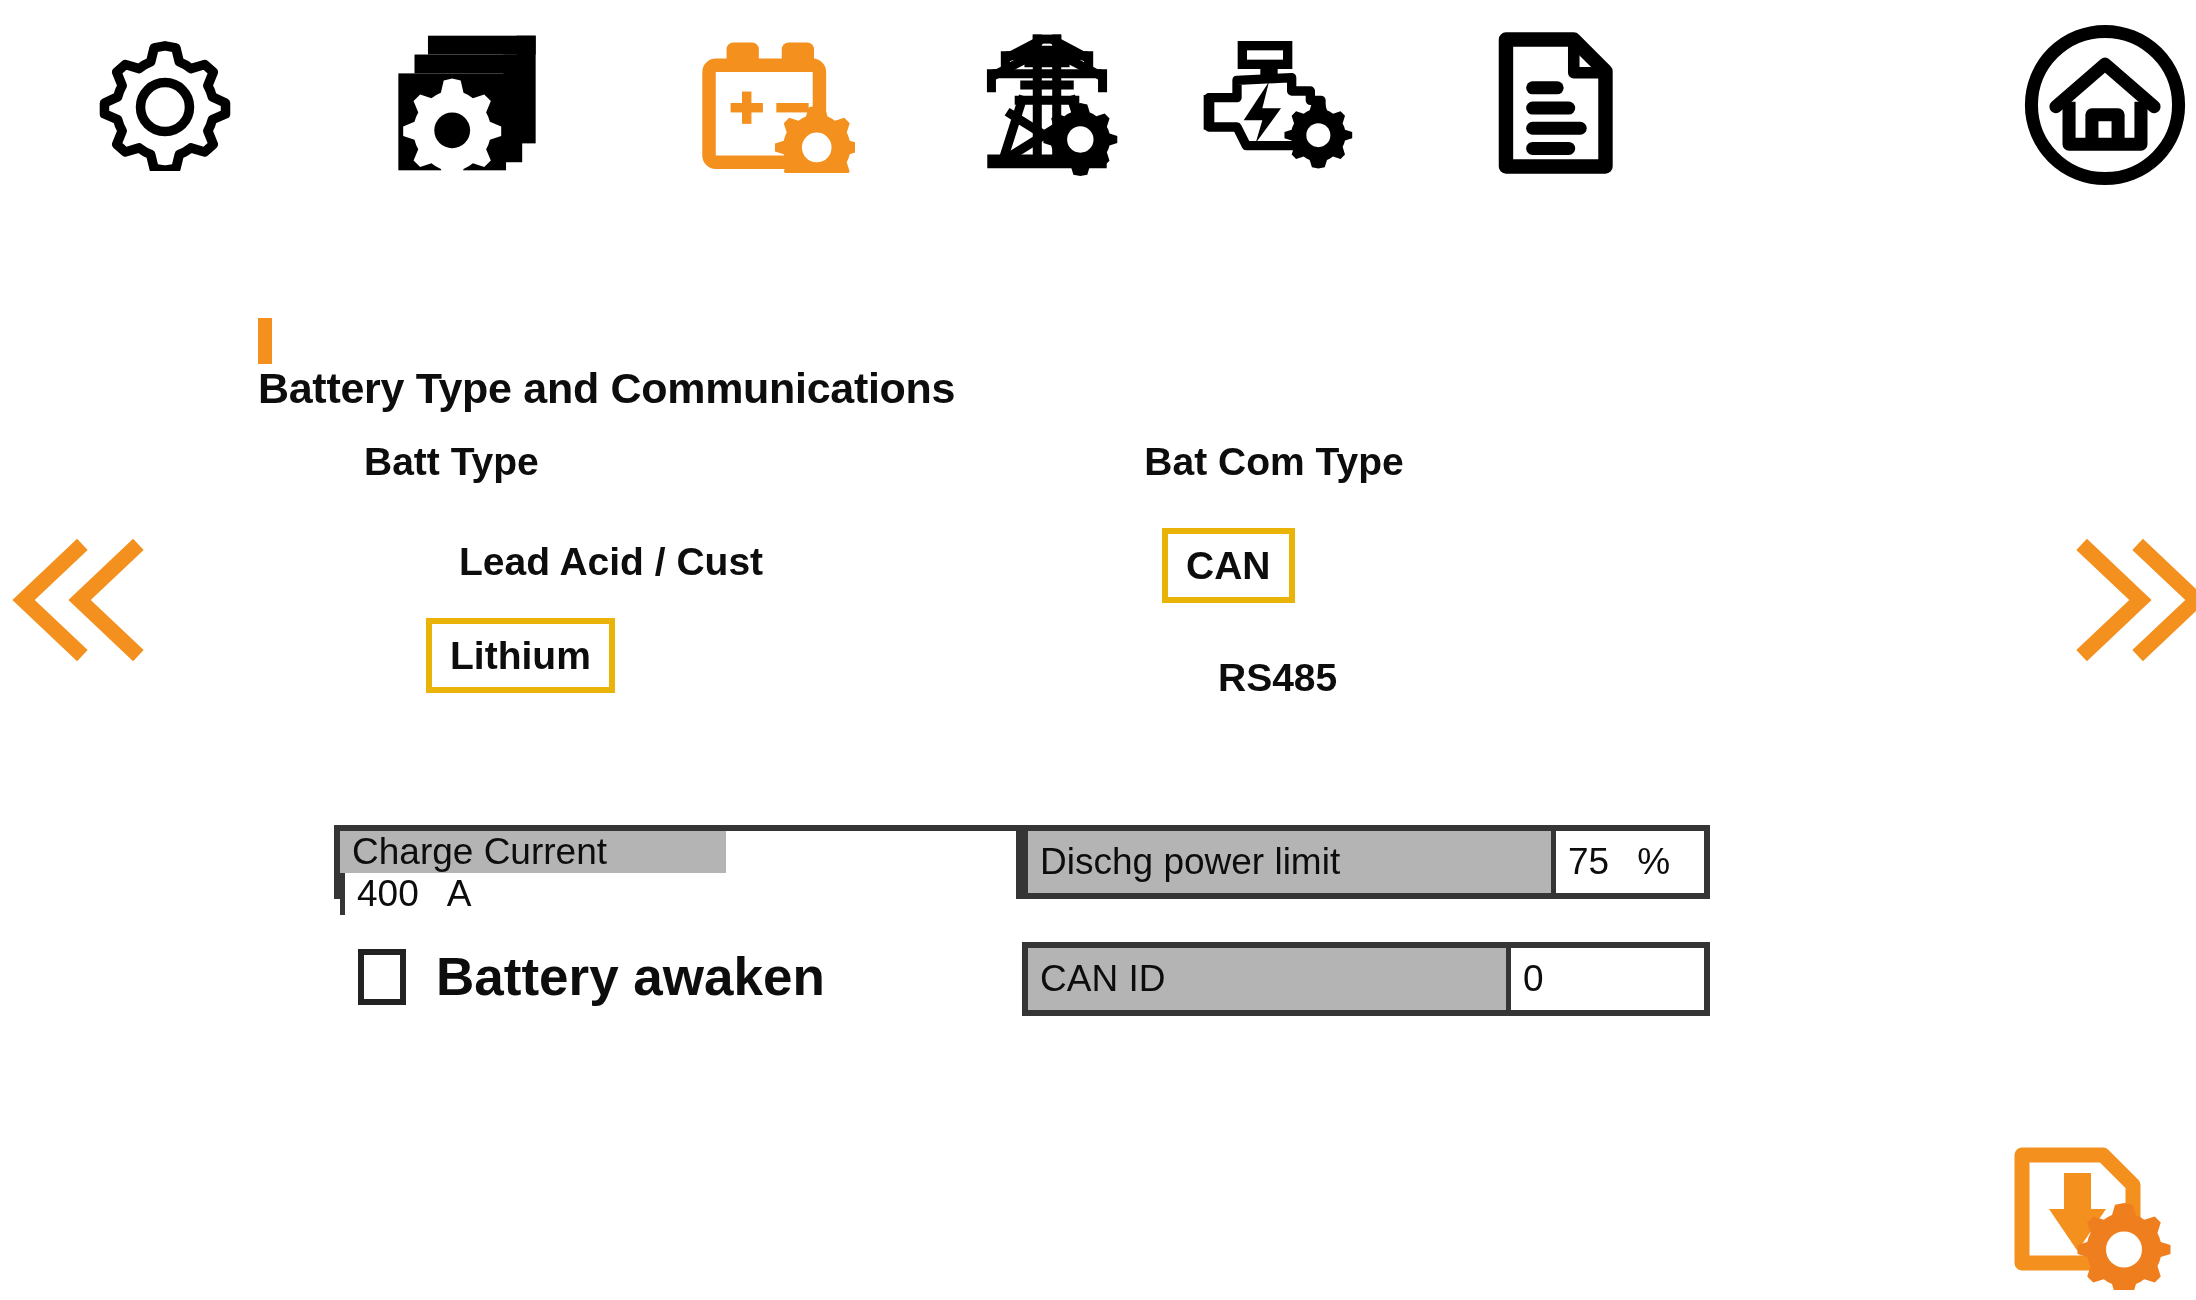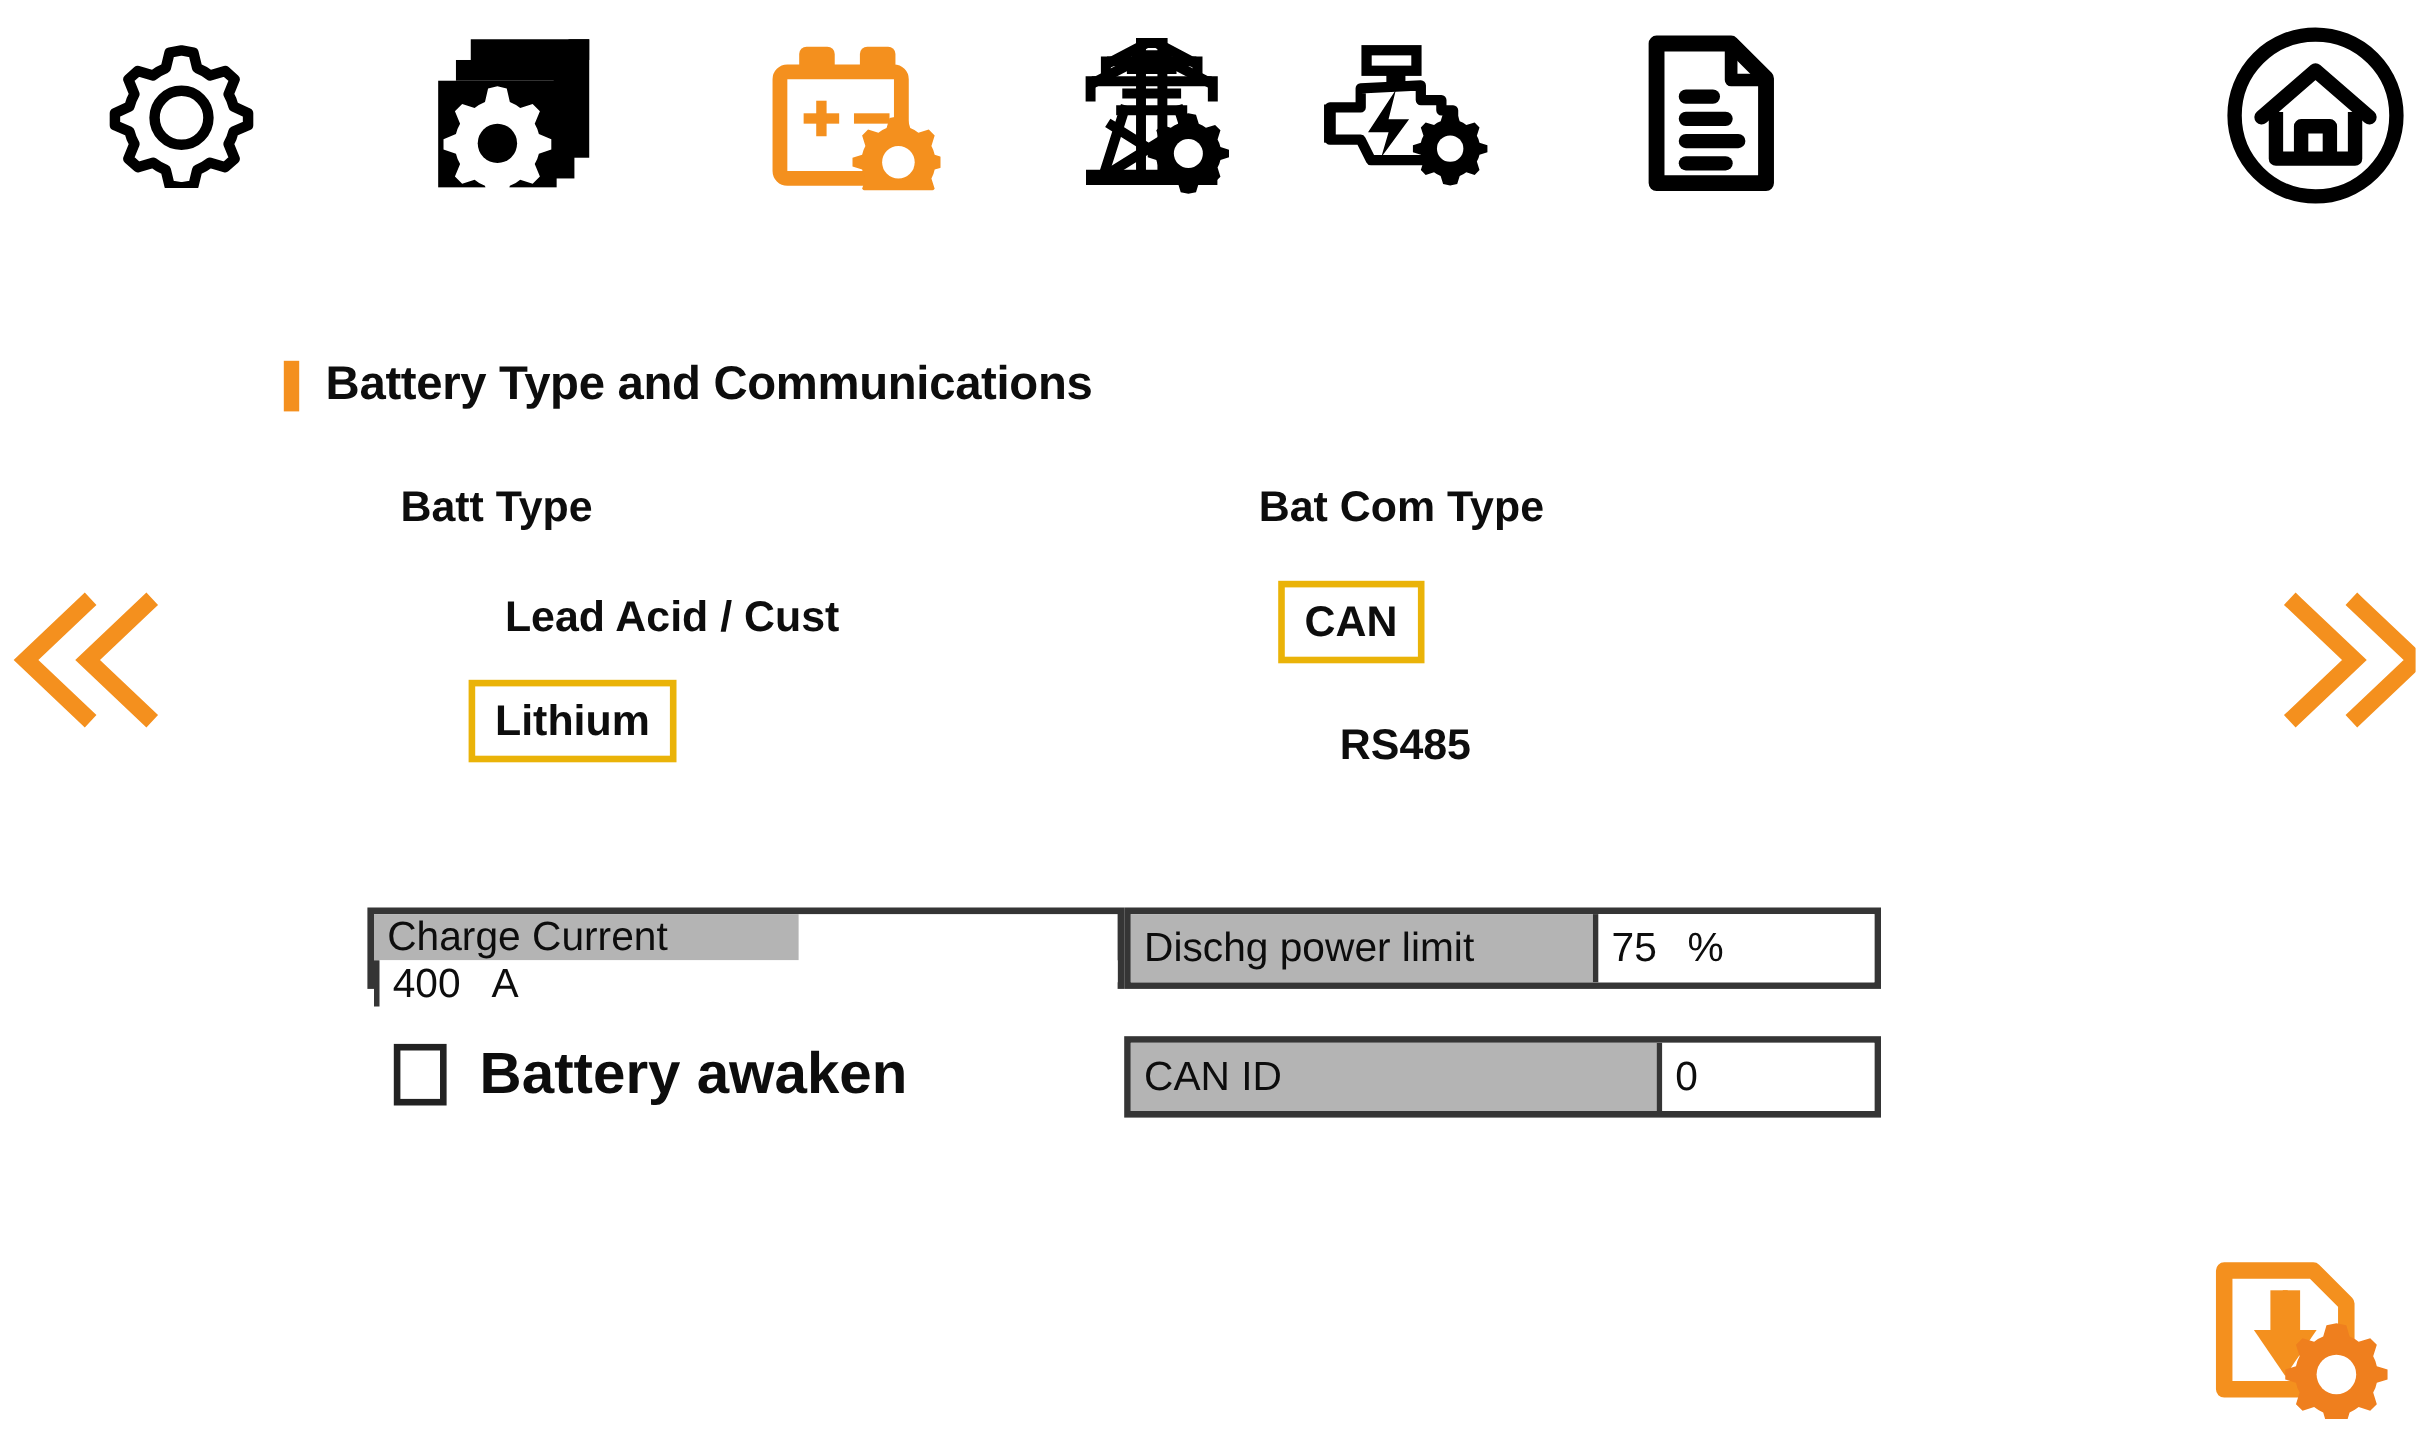--- a/index.html
+++ b/index.html
@@ -43,22 +43,23 @@
   .ti-4 { left: 1188px; }
   .ti-5 { left: 1470px; }
   .ti-home { left: 2010px; top: 10px; width: 190px; height: 190px; }
 
   
   .section-title {
     position: absolute;
     left: 258px;
     top: 318px;
     display: flex;
-    align-items: flex-end;
+    align-items: flex-start;
     height: 56px;
+    flex-direction: column;
   }
   .title-marker {
     width: 14px;
     height: 46px;
     background: #f4901e;
     margin-right: 24px;
     flex: none;
   }
   .title-text {
     font-size: 43px;
@@ -143,21 +144,21 @@
     border-left: 5px solid #353535;
   }
   .param .pvalue .num { display: inline-block; }
   .param .pvalue .unit { display: inline-block; margin-left: 28px; }
 
   #param-charge-current { left: 334px; top: 825px; width: 688px; flex-direction: column; }
   #param-charge-current .plabel { width: 386px; }
   #param-charge-current .pvalue { flex: 1; }
 
   #param-dischg-limit { left: 1022px; top: 825px; width: 688px; }
-  #param-dischg-limit .plabel { width: 420px; }
+  #param-dischg-limit .plabel { width: 523px; }
   #param-dischg-limit .pvalue { flex: 1; }
 
   #param-can-id { left: 1022px; top: 942px; width: 688px; }
   #param-can-id .plabel { width: 478px; }
   #param-can-id .pvalue { flex: 1; }
 
   
   .checkrow {
     position: absolute;
     left: 358px;

